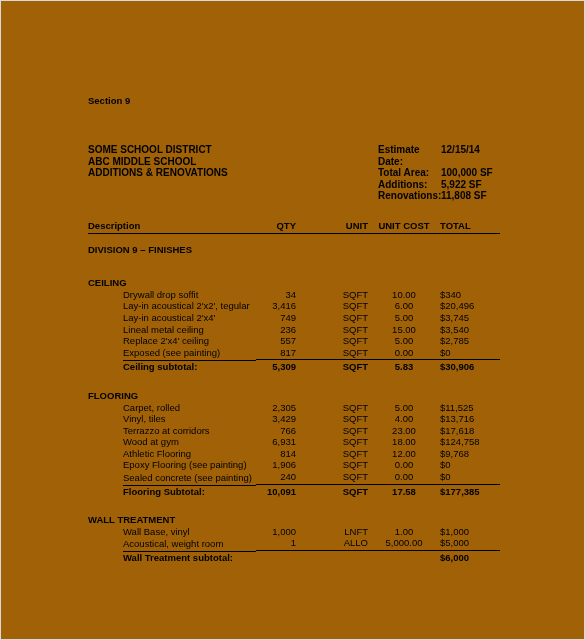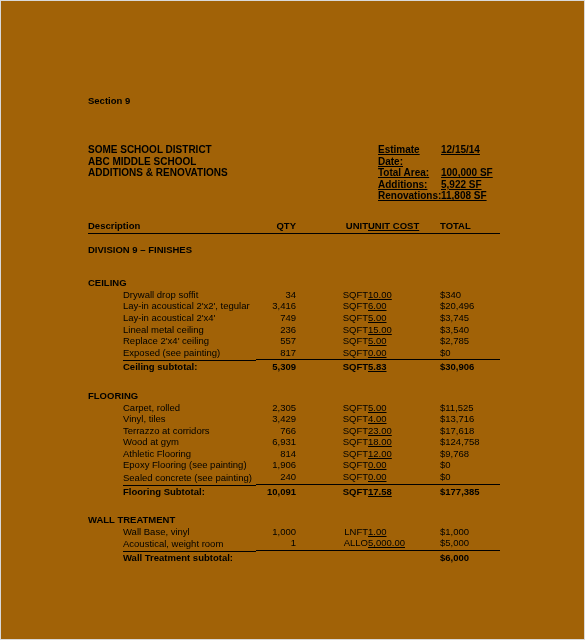--- a/index.html
+++ b/index.html
@@ -49,21 +49,20 @@
     font-size: 10px;
     font-weight: bold;
     line-height: 11.6px;
   }
   .info-left {
     width: 290px;
     flex: 0 0 290px;
   }
   .info-right {
     flex: 1 1 auto;
-    text-decoration: underline;
   }
   .info-right .ir {
     display: flex;
   }
   .info-right .ir-label {
     width: 63px;
     flex: 0 0 63px;
   }
   .info-right .ir-value {
     flex: 1 1 auto;
@@ -85,21 +84,21 @@
 
   col.c-desc { width: 168px; }
   col.c-qty  { width: 40px; }
   col.c-unit { width: 72px; }
   col.c-cost { width: 72px; }
   col.c-total{ width: 60px; }
 
   td.desc  { text-align: left; }
   td.qty   { text-align: right; padding-right: 8px; }
   td.unit  { text-align: right;  padding-left: 8px; margin-left: 40px; }
-  td.cost  { text-align: left;  padding-left: 8px; text-decoration: underline; }
+  td.cost  { text-align: center;  padding-left: 8px; }
   td.total { text-align: left;  padding-left: 4px; }
 
   
   tr.colhead td {
     font-weight: bold;
     padding-bottom: 1px;
     border-bottom: 1.4px solid #000;
   }
 
   

